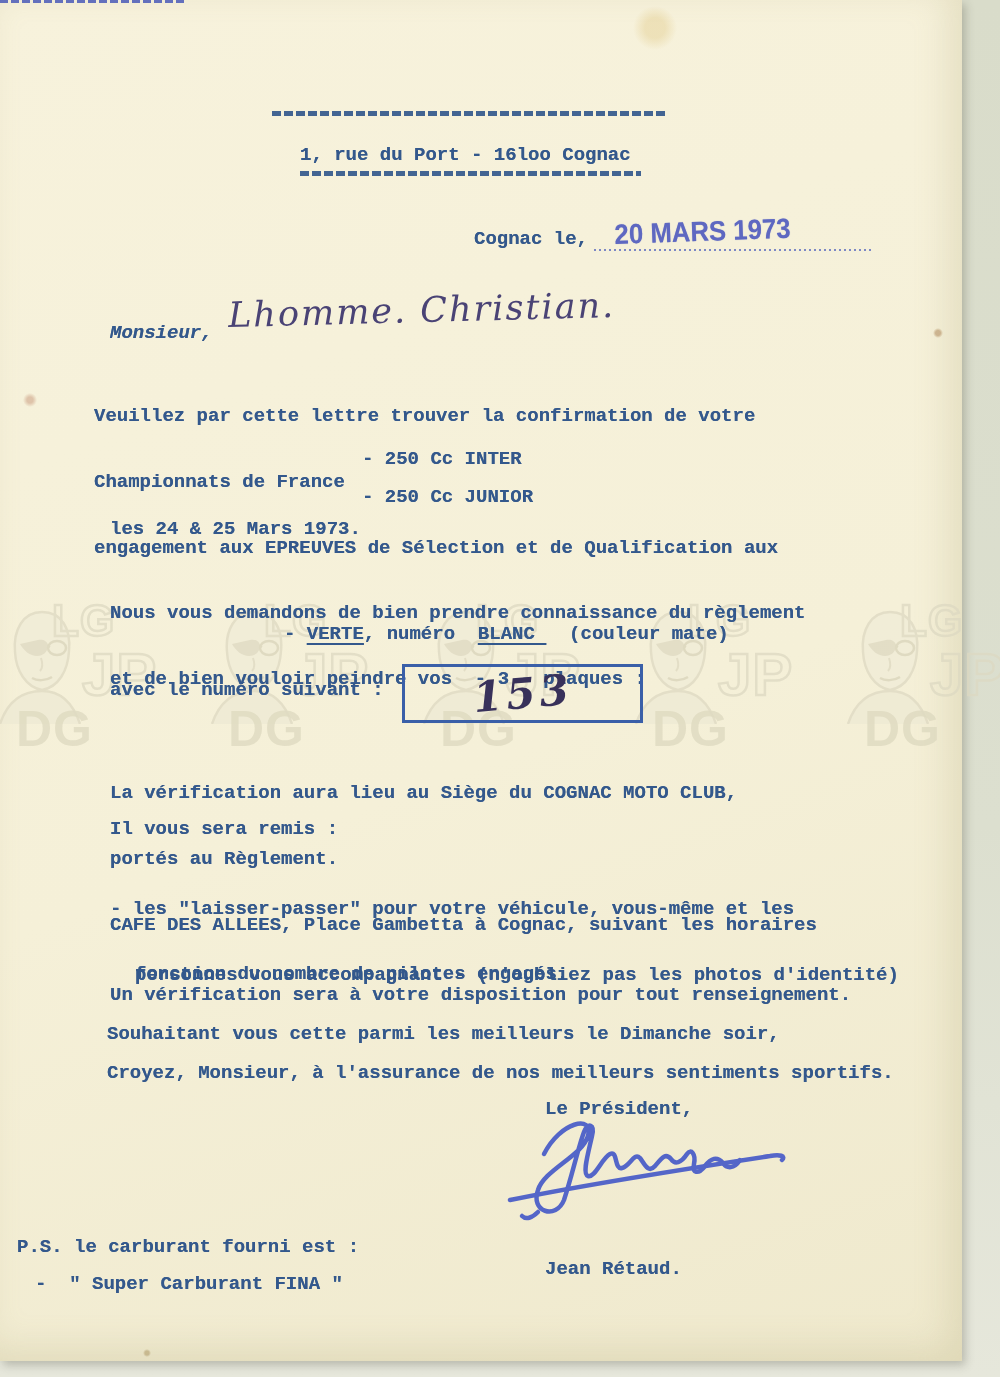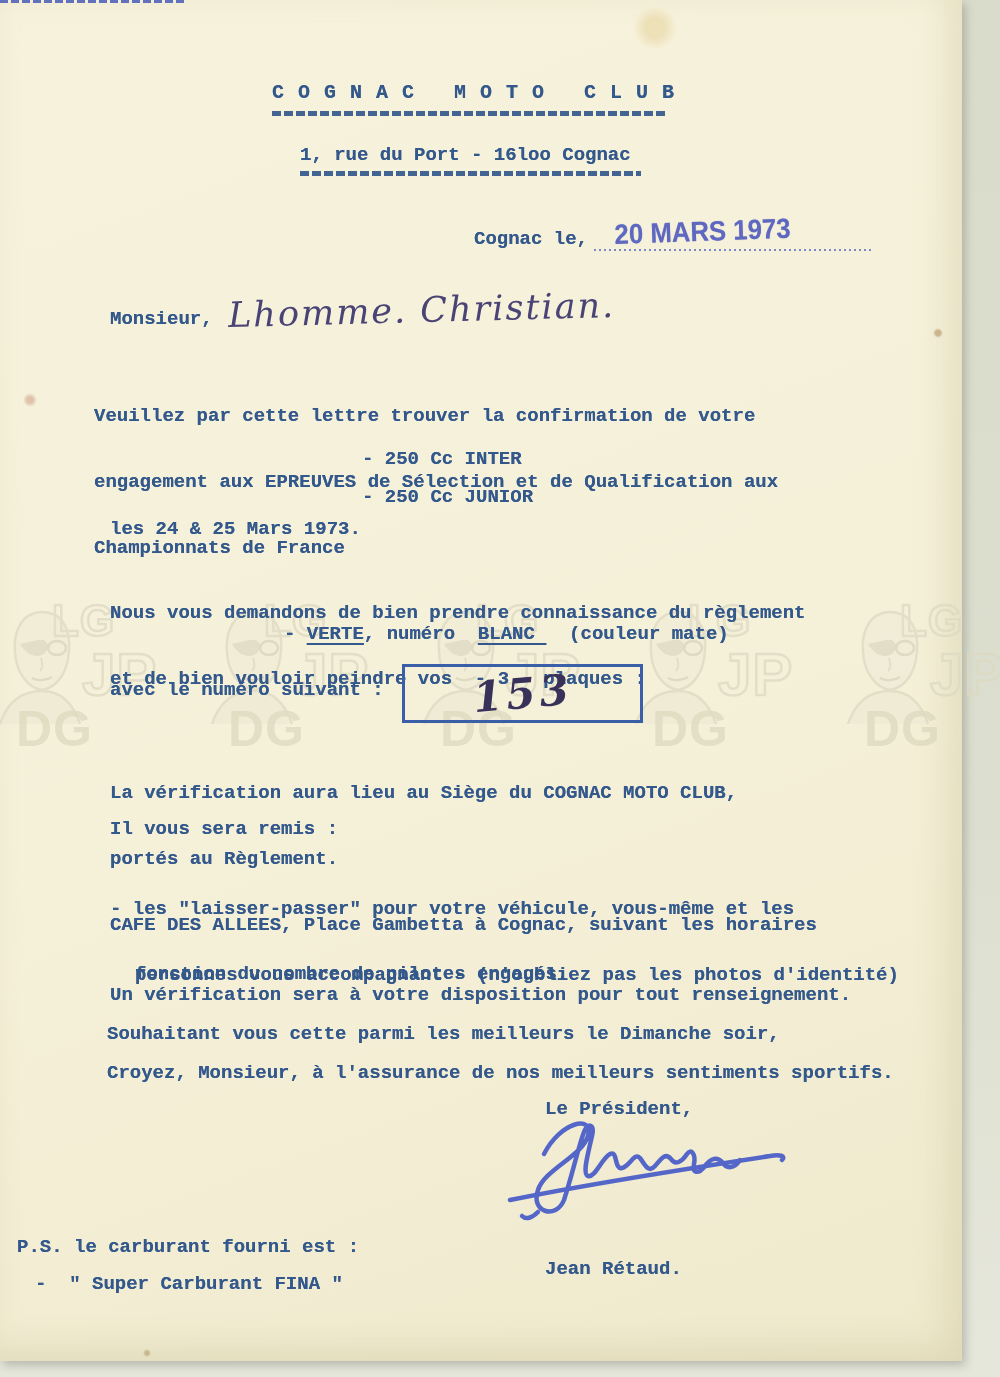--- a/index.html
+++ b/index.html
@@ -42,21 +42,21 @@
   #date-label{left:474px;top:228px;}
   #date-dotrule{left:594px;top:249px;width:278px;}
   #date-stamp{
     position:absolute;left:614px;top:219px;z-index:4;
     font-family:"Liberation Sans",sans-serif;font-weight:700;font-size:28px;
     color:#5661c0;letter-spacing:0px;white-space:pre;
     transform:rotate(-2deg) scaleX(.92);transform-origin:left top;
     text-shadow:0 0 1px rgba(86,97,192,.55);opacity:.95;
   }
   
-  #salutation{left:110px;top:308px;}
+  #salutation{left:110px;top:322px;font-style:italic;}
   .handwriting{
     position:absolute;font-family:"DejaVu Serif",serif;font-style:italic;
     color:#4a4375;z-index:4;white-space:pre;
   }
   #recipient-name{left:228px;top:290px;font-size:35px;letter-spacing:2px;transform:rotate(-1.5deg);}
   
   #para1{left:94px;top:361px;}
   #class1{left:362px;top:448px;}
   #class2{left:362px;top:486px;}
   #race-dates{left:110px;top:518px;}
@@ -175,36 +175,35 @@
         <path d="M47 52 C49 58 49 62 46 65" fill="none" stroke="#ddd8c1" stroke-width="2"></path>
         <path d="M38 72 C43 75 52 75 58 71" fill="none" stroke="#d8d3ba" stroke-width="2.5"></path>
         <path d="M6 118 C14 94 30 85 48 85 C64 85 78 94 86 118" fill="#eeead4" stroke="#ded9c2" stroke-width="2.5"></path>
       </svg>
       <span class="wm-letter wm-top">LG</span>
       <span class="wm-letter wm-mid">JP</span>
       <span class="wm-letter wm-bottom">DG</span>
     </div>
   </div>
 
-  <div id="title" class="tw">C O G N A C   M O T O   C L U B</div>
   <div id="title-rule" class="dashrule"></div>
   <div id="address" class="tw">1, rue du Port - 16loo Cognac</div>
   <div id="address-rule" class="dashrule"></div>
 
   <div id="date-label" class="tw">Cognac le,</div>
   <div id="date-dotrule" class="dotrule"></div>
   <div id="date-stamp">20 MARS 1973</div>
 
   <div id="salutation" class="tw">Monsieur,</div>
   <div id="recipient-name" class="handwriting">Lhomme. Christian.</div>
 
   <div id="para1" class="tw">
     <div>Veuillez par cette lettre trouver la confirmation de votre</div>
+    <div>Championnats de France</div>
     <div>engagement aux EPREUVES de Sélection et de Qualification aux</div>
-    <div>Championnats de France</div>
   </div>
 
   <div id="class1" class="tw">- 250 Cc INTER</div>
   <div id="class2" class="tw">- 250 Cc JUNIOR</div>
   <div id="race-dates" class="tw">les 24 &amp; 25 Mars 1973.</div>
 
   <div id="para2" class="tw">
     <div>Nous vous demandons de bien prendre connaissance du règlement</div>
     <div>et de bien vouloir peindre vos  - 3 - plaques :</div>
   </div>

